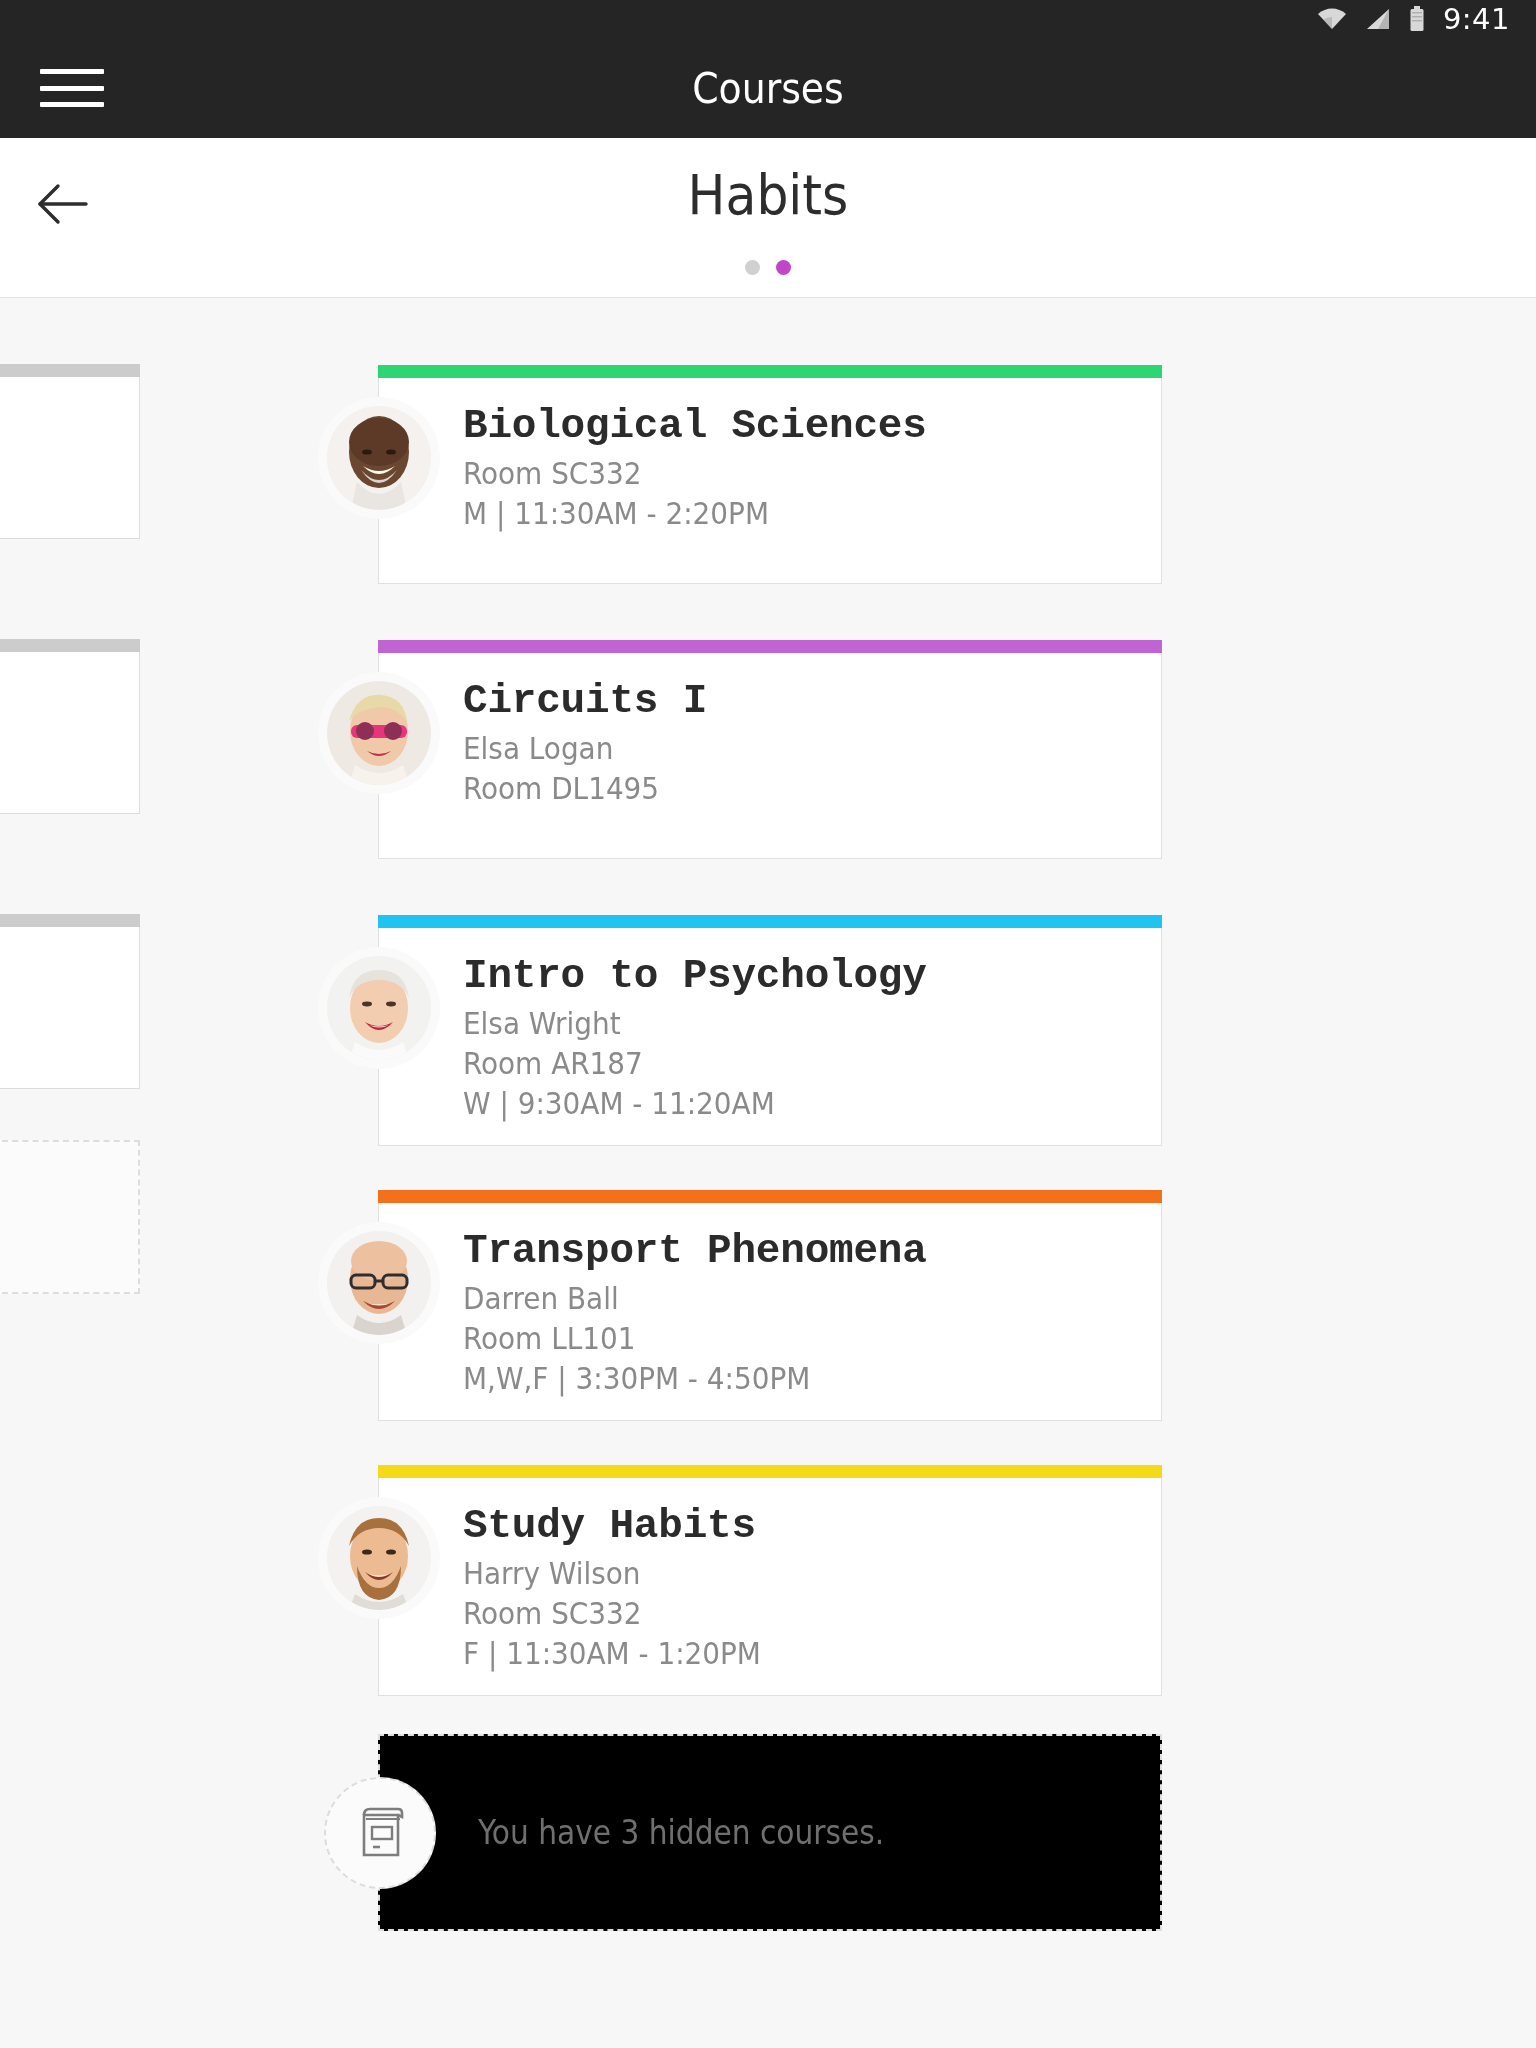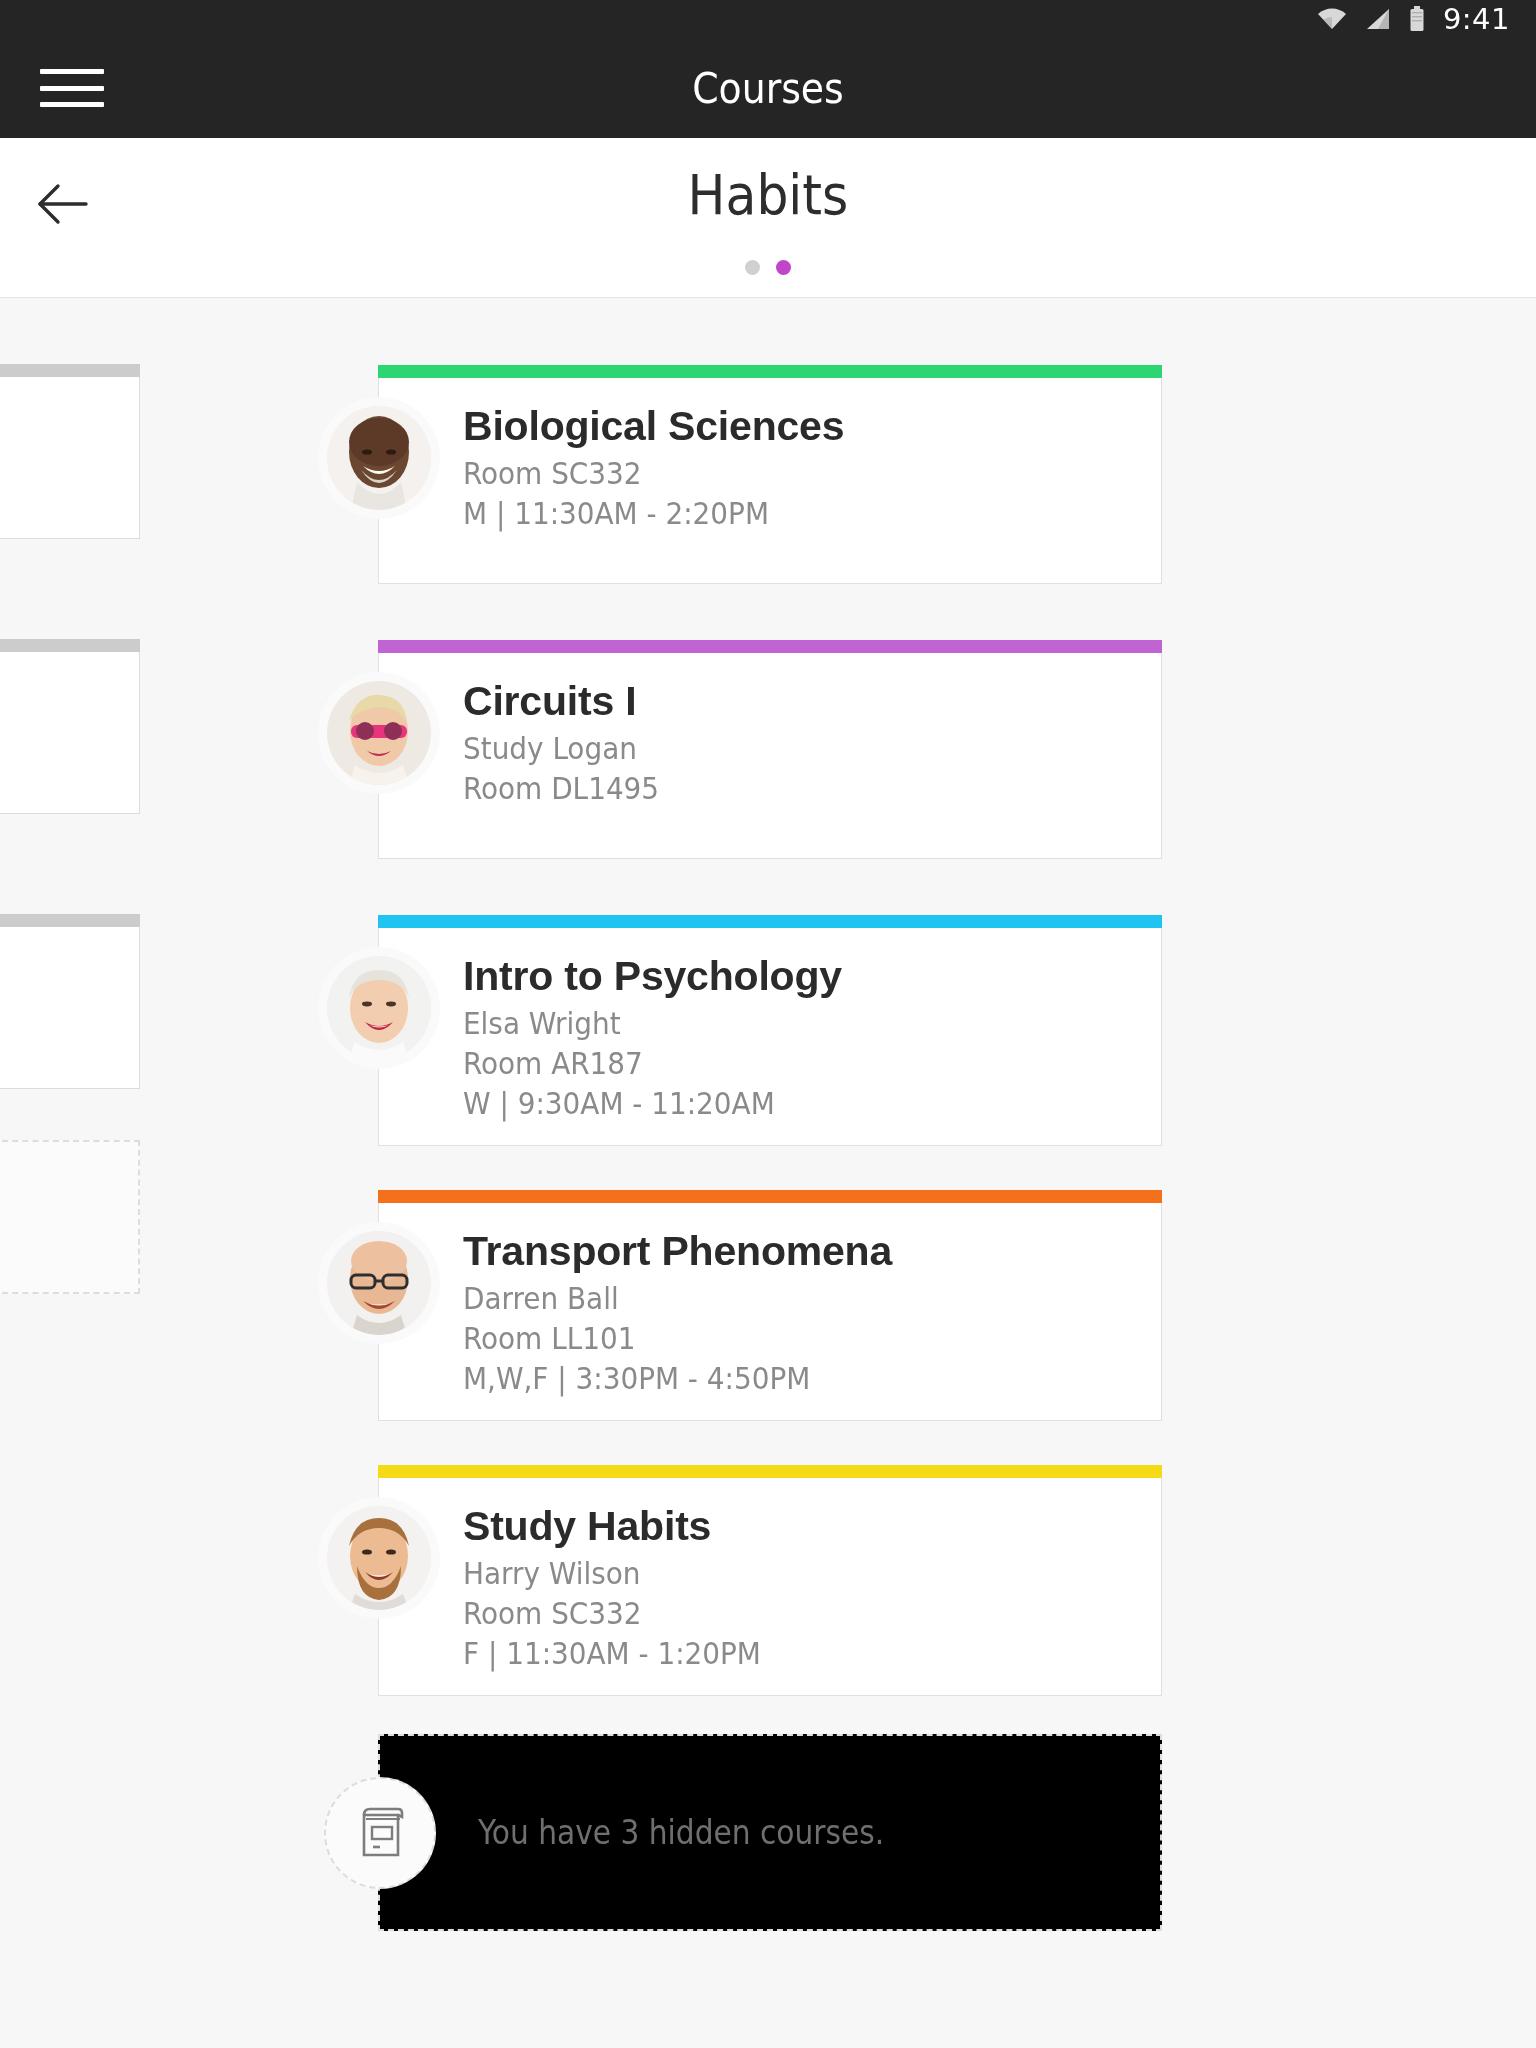--- a/index.html
+++ b/index.html
@@ -97,21 +97,21 @@
   .avatar{
     position:absolute; left:-52px; top:28px;
     width:104px; height:104px; border-radius:50%;
     overflow:hidden; background:#f2f2f2;
     box-shadow:0 0 0 9px #fafafa;
   }
   .avatar svg{ display:block; width:104px; height:104px; }
   .course-title{
     font-size:41px; font-weight:700; color:#2b2b2b;
     line-height:1.08; letter-spacing:-0.2px;
-    font-family:Liberation Sans, sans-serif;
+    font-family:Liberation Mono, monospace;
     margin-bottom:6px;
   }
   .course-meta{
     font-size:31px; color:#8a8a8a; line-height:1.28;
     font-family:"DejaVu Sans Condensed","Liberation Sans",sans-serif;
   }
 
   
   .hidden-box{
     position:absolute; left:378px; width:784px; height:197px;
@@ -246,21 +246,21 @@
                 <path d="M22 40 Q30 12 54 14 Q78 16 80 42 Q72 26 52 26 Q32 28 22 40Z" fill="#e8d9a8"></path>
                 <rect x="24" y="44" width="56" height="13" rx="6" fill="#e8337d"></rect>
                 <circle cx="38" cy="50" r="9" fill="#8d2f57"></circle>
                 <circle cx="66" cy="50" r="9" fill="#8d2f57"></circle>
                 <path d="M40 70 Q52 80 64 70 Q52 76 40 70Z" fill="#c0304f"></path>
                 <path d="M28 84 Q52 100 76 84 L82 104 L22 104Z" fill="#f7f2ec"></path>
               </g>
             </svg>
           </div>
           <div class="course-title">Circuits I</div>
-          <div class="course-meta">Study Logan</div>
+          <div class="course-meta">Elsa Logan</div>
           <div class="course-meta">Room DL1495</div>
         </div>
       </div>
 
       <div class="card" style="top:616px;">
         <div class="card-bar" style="background: rgb(32, 196, 240);"></div>
         <div class="card-body">
           <div class="avatar">
             <svg viewBox="0 0 104 104">
               <defs>

